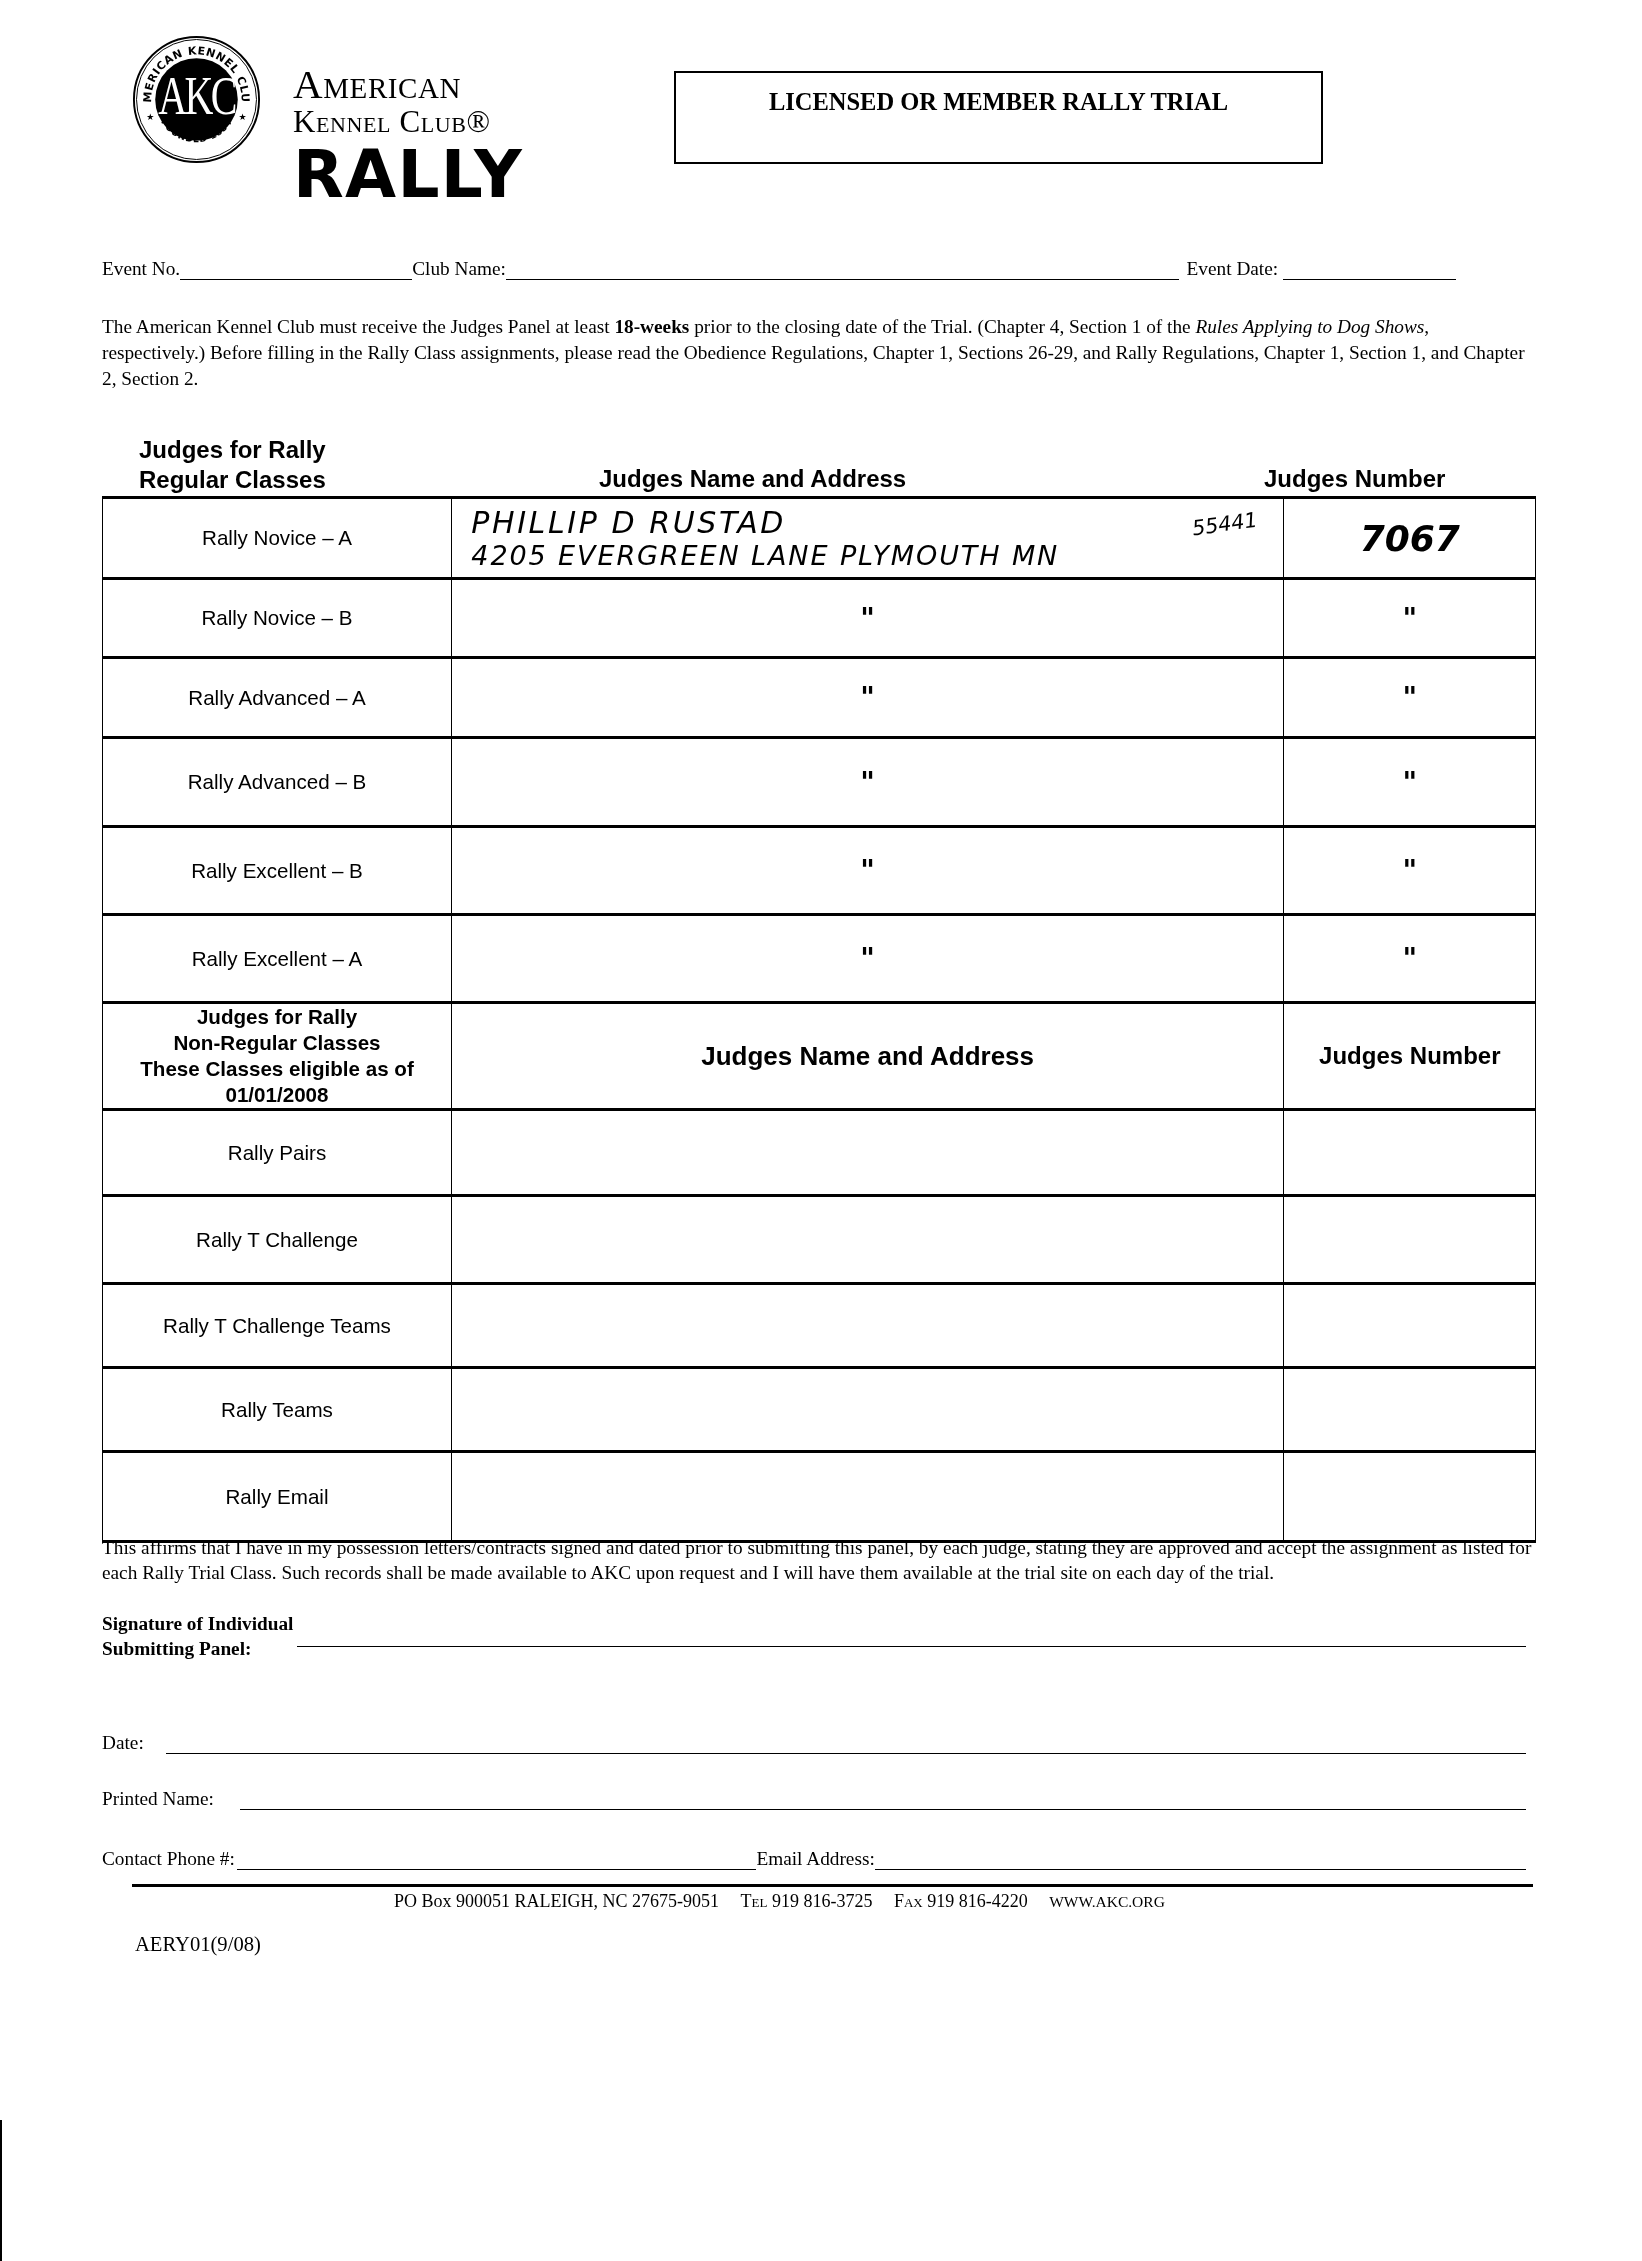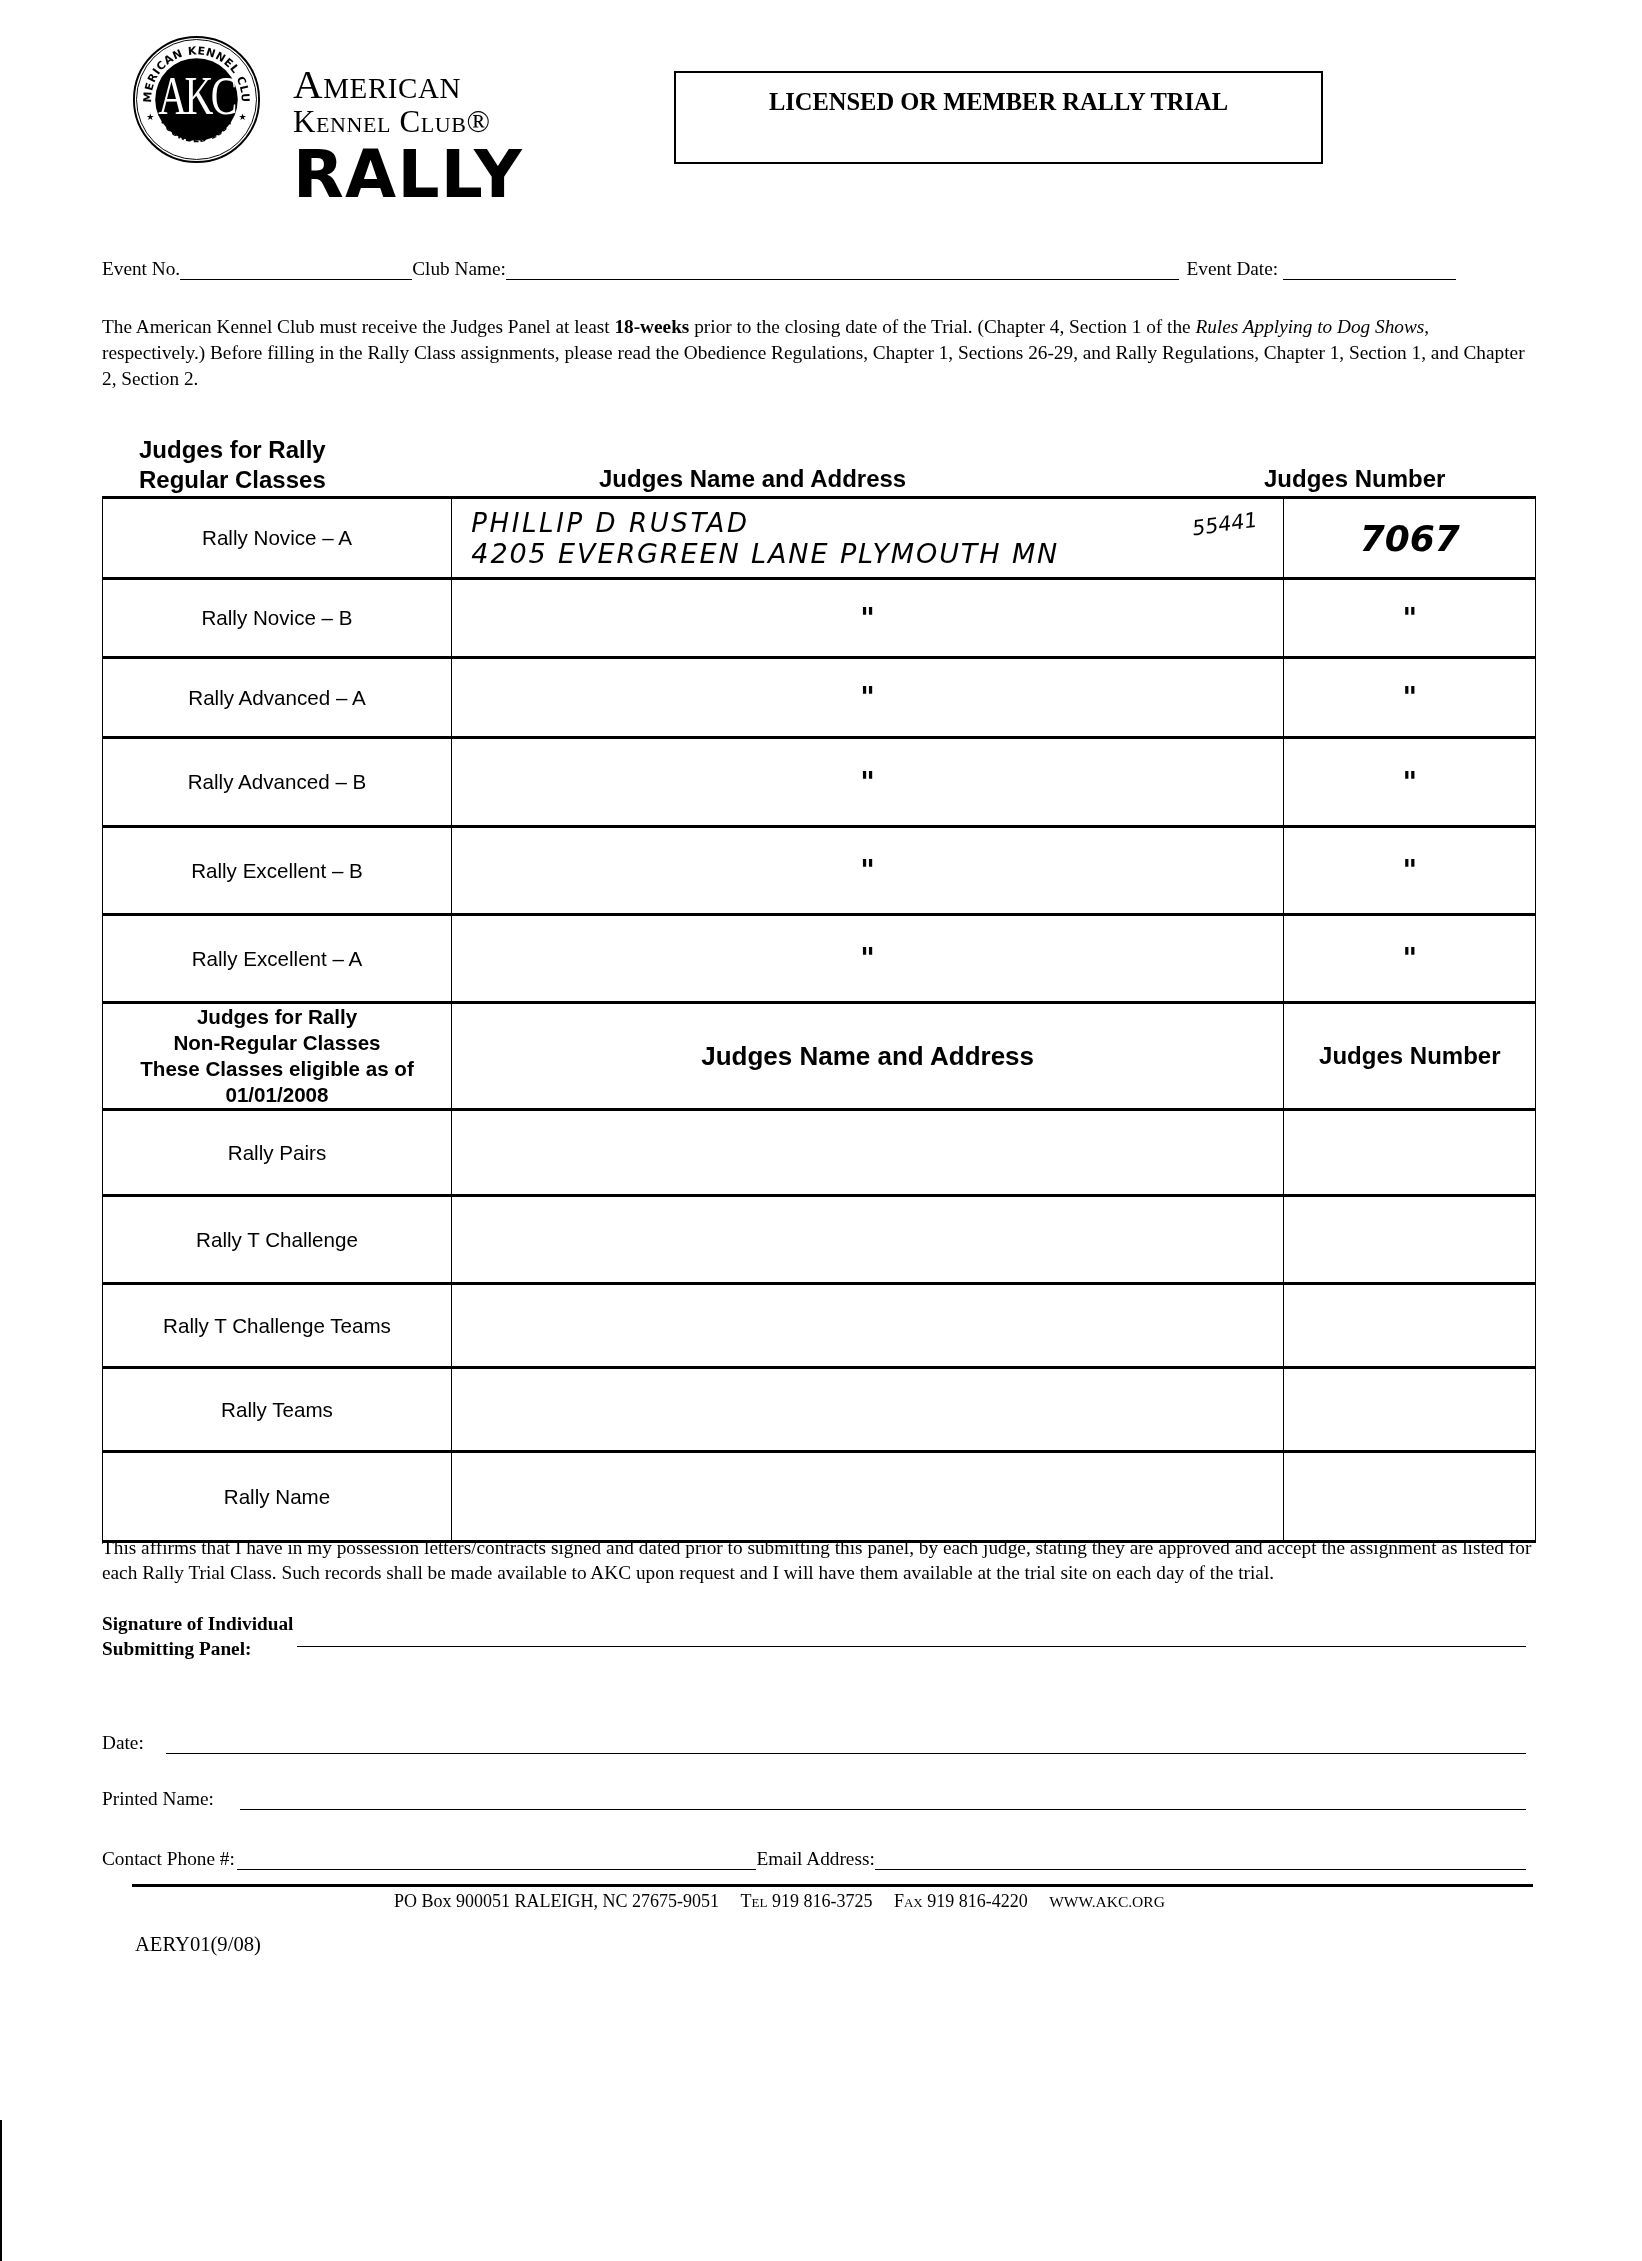--- a/index.html
+++ b/index.html
@@ -31,21 +31,21 @@
 
   #panel-table { position: absolute; left: 102px; top: 496px; width: 1411px; border-collapse: collapse; table-layout: fixed; }
   #panel-table td { border-left: 1.3px solid #000; border-right: 1.3px solid #000; border-top: 3.9px solid #000; border-bottom: 3.9px solid #000; text-align: center; vertical-align: middle; padding: 0; }
   #panel-table td.c1 { width: 348px; font-size: 20.6px; }
   #panel-table td.c2 { width: 812px; }
   #panel-table td.c3 { width: 251px; }
   .sub-head { font-weight: bold; font-size: 21px; line-height: 26px; }
   .sub-head-big { font-weight: bold; font-size: 26px; }
   .ditto { font-size: 28px; font-weight: bold; }
   .name-cell { text-align: left !important; padding-left: 19.3px !important; position: relative; }
-  .name-line1 { font-size: 26px; letter-spacing: 2.6px; }
+  .name-line1 { font-size: 30px; letter-spacing: 2.6px; }
   .name-line2 { font-size: 27px; letter-spacing: 1.9px; }
   .zip { position: absolute; right: 26px; top: 13px; font-size: 20.6px; transform: rotate(-8deg); }
   .judge-no { font-size: 36px; font-weight: bold; }
 
   #affirm { position: absolute; left: 102px; top: 1536px; width: 1430px; font-size: 19.3px; line-height: 24.5px; }
 
   .sig-row { position: absolute; left: 102px; width: 1424px; font-size: 19.3px; display: flex; align-items: flex-end; }
   .sig-line { flex: 1; border-bottom: 1.9px solid #000; height: 19.3px; }
 
   #footer-rule { position: absolute; left: 132px; top: 1884px; width: 1401px; height: 3.2px; background: #000; }
@@ -168,21 +168,21 @@
       <td class="c1">Rally T Challenge Teams</td>
       <td class="c2"></td>
       <td class="c3"></td>
     </tr>
     <tr style="height:84px;">
       <td class="c1">Rally Teams</td>
       <td class="c2"></td>
       <td class="c3"></td>
     </tr>
     <tr style="height:90px;">
-      <td class="c1">Rally Name</td>
+      <td class="c1">Rally Email</td>
       <td class="c2"></td>
       <td class="c3"></td>
     </tr>
   </tbody>
 </table>
 
 <div id="affirm" class="serif">This affirms that I have in my possession letters/contracts signed and dated prior to submitting this panel, by each judge, stating they are approved and accept the assignment as listed for each Rally Trial Class. Such records shall be made available to AKC upon request and I will have them available at the trial site on each day of the trial.</div>
 
 <div class="sig-row serif" style="top:1612px; align-items:center;font-weight:bold;">
   <div style="line-height:24.5px;">

